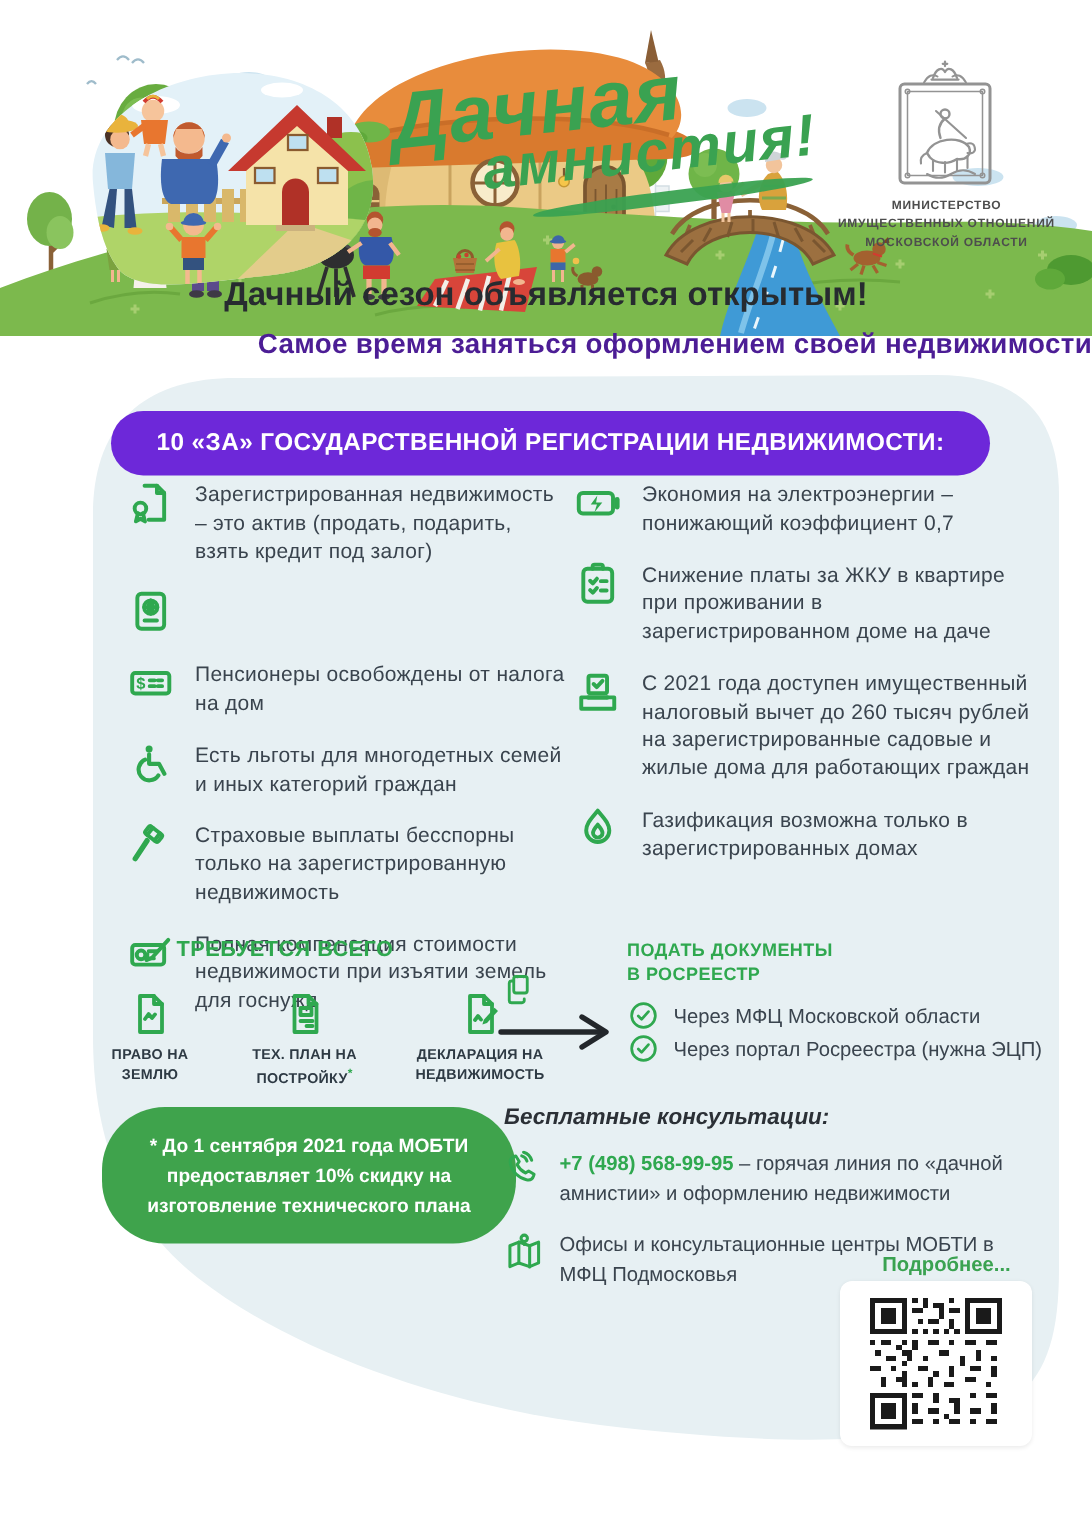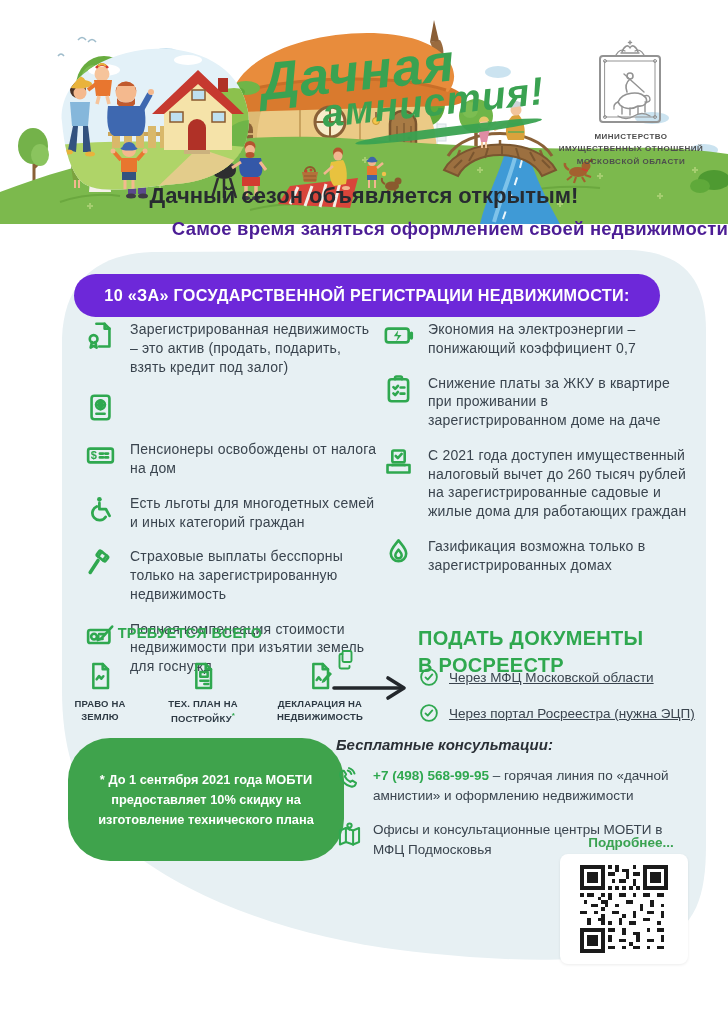--- a/index.html
+++ b/index.html
@@ -34,26 +34,26 @@
   
   #docs-heading{left:84px;top:624px;width:212px;z-index:2;text-align:center;color:#2FA84F;font-weight:bold;font-size:14.5px;line-height:1.3;letter-spacing:.3px;}
   #docs-row{left:58px;top:660px;width:318px;z-index:2;display:flex;justify-content:space-between;}
   .doc-item{text-align:center;}
   .doc-item .dicon{margin:0 auto 6px auto;width:32px;}
   .doc-item p{margin:0;font-size:9.5px;font-weight:bold;color:#2E3A44;line-height:1.35;letter-spacing:.2px;}
   .doc-item sup{color:#2FA84F;font-size:8px;}
   #copy-arrow{left:334px;top:648px;z-index:2;}
   #arrow{left:330px;top:674px;z-index:2;}
   
-  #submit-heading{left:418px;top:625px;width:240px;z-index:2;color:#2FA84F;font-weight:bold;font-size:20px;line-height:1.35;letter-spacing:.3px;}
-  #submit-options{left:418px;top:666px;width:290px;z-index:2;display:flex;flex-direction:column;gap:14px;text-decoration:underline;}
+  #submit-heading{left:418px;top:625px;width:240px;z-index:2;color:#2FA84F;font-weight:bold;font-size:12px;line-height:1.35;letter-spacing:.3px;}
+  #submit-options{left:418px;top:666px;width:290px;z-index:2;display:flex;flex-direction:column;gap:0;}
   .opt{display:flex;gap:9px;align-items:center;}
   .opt p{margin:0;font-size:13.5px;color:#3A444E;}
   
-  #bubble{left:68px;top:738px;width:240px;z-index:2;background:#3FA34C;border-radius:42px;padding:32px 18px;
+  #bubble{left:68px;top:738px;width:240px;z-index:2;background:#3FA34C;border-radius:42px;padding:16px 18px;
           text-align:center;color:#fff;font-weight:bold;font-size:12.8px;line-height:1.55;}
   
   #consult{left:336px;top:736px;width:360px;z-index:2;}
   #consult-heading{font-size:15px;font-weight:bold;color:#2B3036;margin:0 0 13px 0;font-style:italic;}
   .crow{display:flex;gap:10px;align-items:flex-start;margin-bottom:13px;}
   .crow .cicon{flex:0 0 27px;margin-top:1px;}
   .crow p{margin:0;font-size:13.5px;line-height:1.5;color:#3A444E;}
   .phone-num{font-weight:bold;color:#2FA84F;}
   #qr-label{left:568px;top:835px;width:126px;z-index:3;text-align:center;color:#3AA251;font-weight:bold;font-size:13.5px;}
   #qr-card{left:560px;top:854px;width:128px;height:110px;z-index:3;background:#fff;border-radius:8px;

